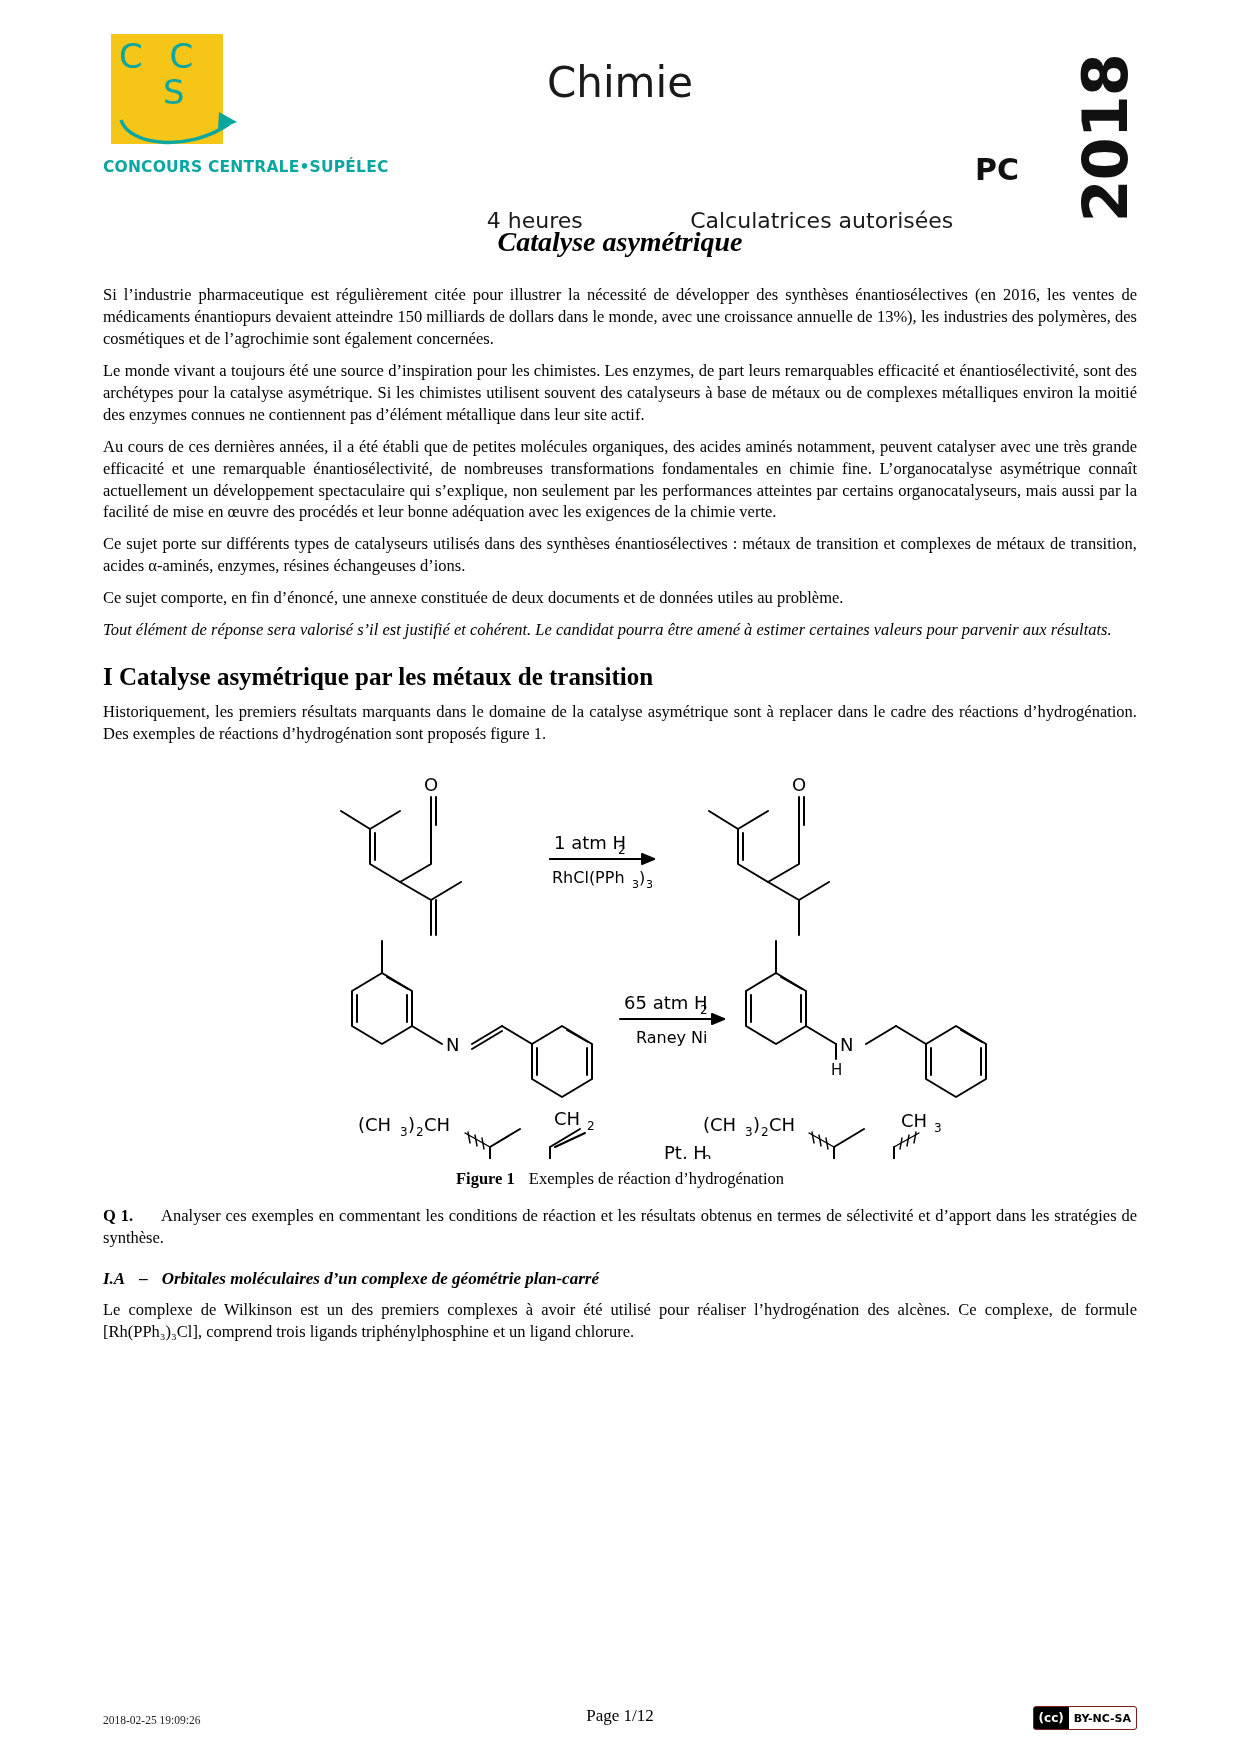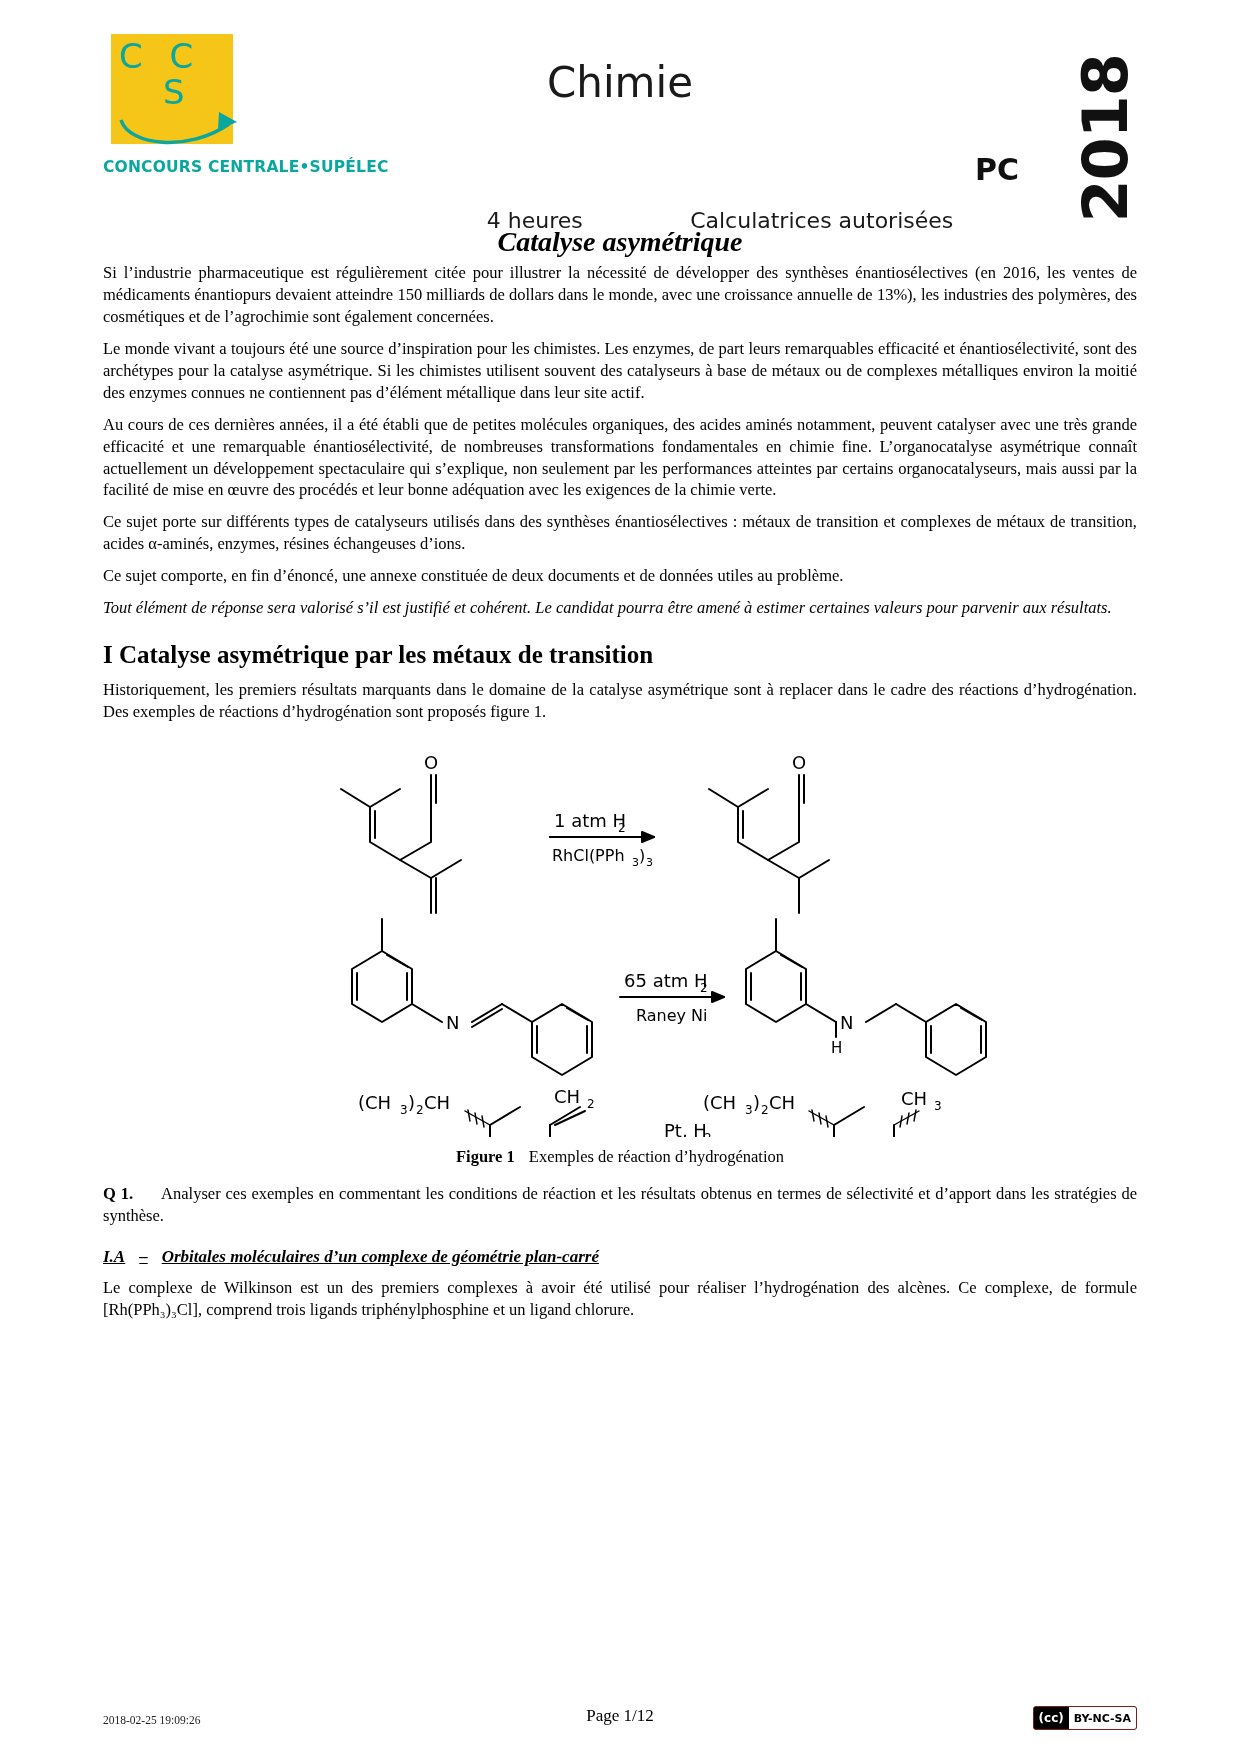--- a/index.html
+++ b/index.html
@@ -29,21 +29,21 @@
     height: 190px;
     margin-top: 30px;
   }
   .logo-block {
     position: absolute;
     left: 0;
     top: 4px;
     width: 250px;
   }
   .logo-square {
-    width: 122px;
+    width: 112px;
     height: 110px;
     background: #f5c518;
     position: relative;
     margin-left: 8px;
   }
   .logo-letters {
     position: absolute;
     top: 2px;
     left: 8px;
     font-family: "DejaVu Sans", sans-serif;
@@ -124,21 +124,21 @@
   }
 
   
   .doc-title {
     text-align: center;
     font-family: "Liberation Serif", serif;
     font-style: italic;
     font-weight: bold;
     font-size: 28px;
     margin-top: 6px;
-    margin-bottom: 4px;
+    margin-bottom: 26px;
   }
 
   
   p.para {
     font-size: 16.5px;
     line-height: 1.33;
     text-align: justify;
     margin: 0 0 10px 0;
     hyphens: auto;
   }
@@ -150,21 +150,20 @@
     font-weight: bold;
     font-size: 25px;
     margin: 22px 0 10px 0;
   }
   h3.subsection {
     font-family: "Liberation Serif", serif;
     font-weight: bold;
     font-style: italic;
     font-size: 17px;
     margin: 20px 0 10px 0;
-    text-decoration: underline;
   }
   .qline {
     font-size: 16.5px;
     line-height: 1.33;
     text-align: justify;
     margin: 16px 0 10px 0;
   }
   .qlabel {
     font-weight: bold;
     margin-right: 28px;

